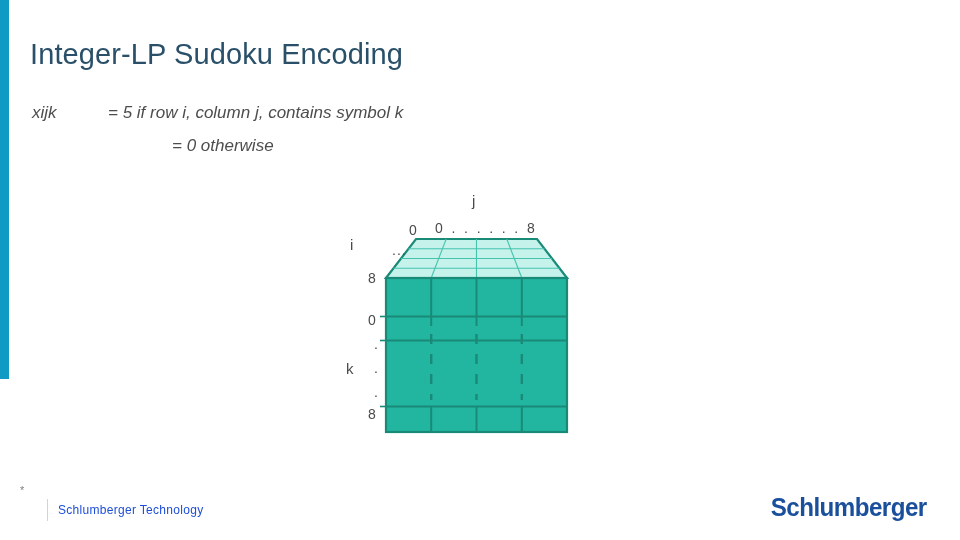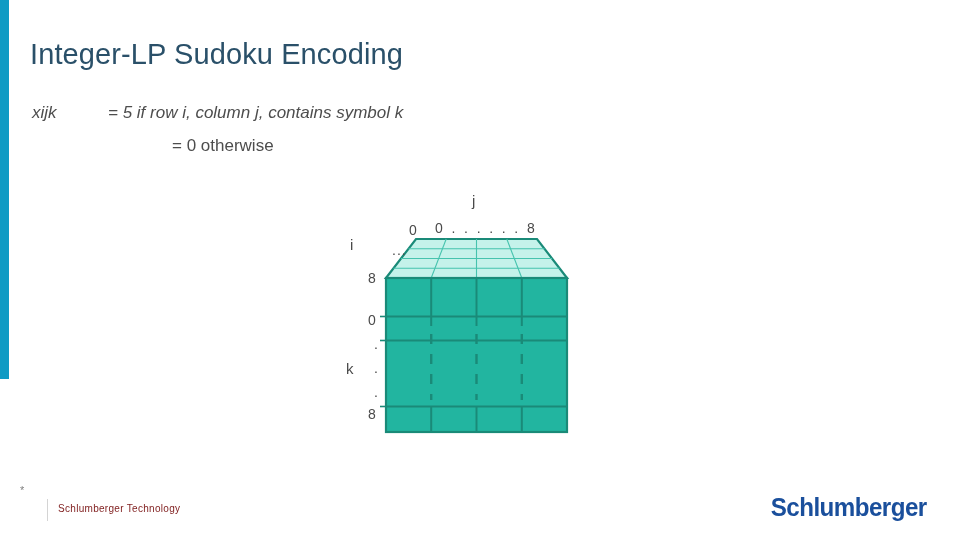--- a/index.html
+++ b/index.html
@@ -54,20 +54,21 @@
   }
   #var-name {
     display: inline-block;
     width: 76px;
   }
   #definition-line-2 {
     position: absolute;
     left: 172px;
     top: 136px;
     color: #4d4d4d;
+    font-style: italic;
     font-size: 17px;
     white-space: nowrap;
   }
 
   
   #cube-diagram {
     position: absolute;
     left: 330px;
     top: 192px;
     width: 270px;
@@ -118,22 +119,22 @@
     left: 47px;
     top: 499px;
     width: 1px;
     height: 22px;
     background: #d4d4d4;
   }
   #footer-text {
     position: absolute;
     left: 58px;
     top: 503px;
-    font-size: 10px;
-    color: #7f1d1d;
+    font-size: 12px;
+    color: #1d4ed8;
     letter-spacing: 0.3px;
     white-space: nowrap;
   }
   #brand-logo {
     position: absolute;
     right: 33px;
     top: 492px;
     font-size: 26px;
     font-weight: bold;
     color: #1a4f9c;

